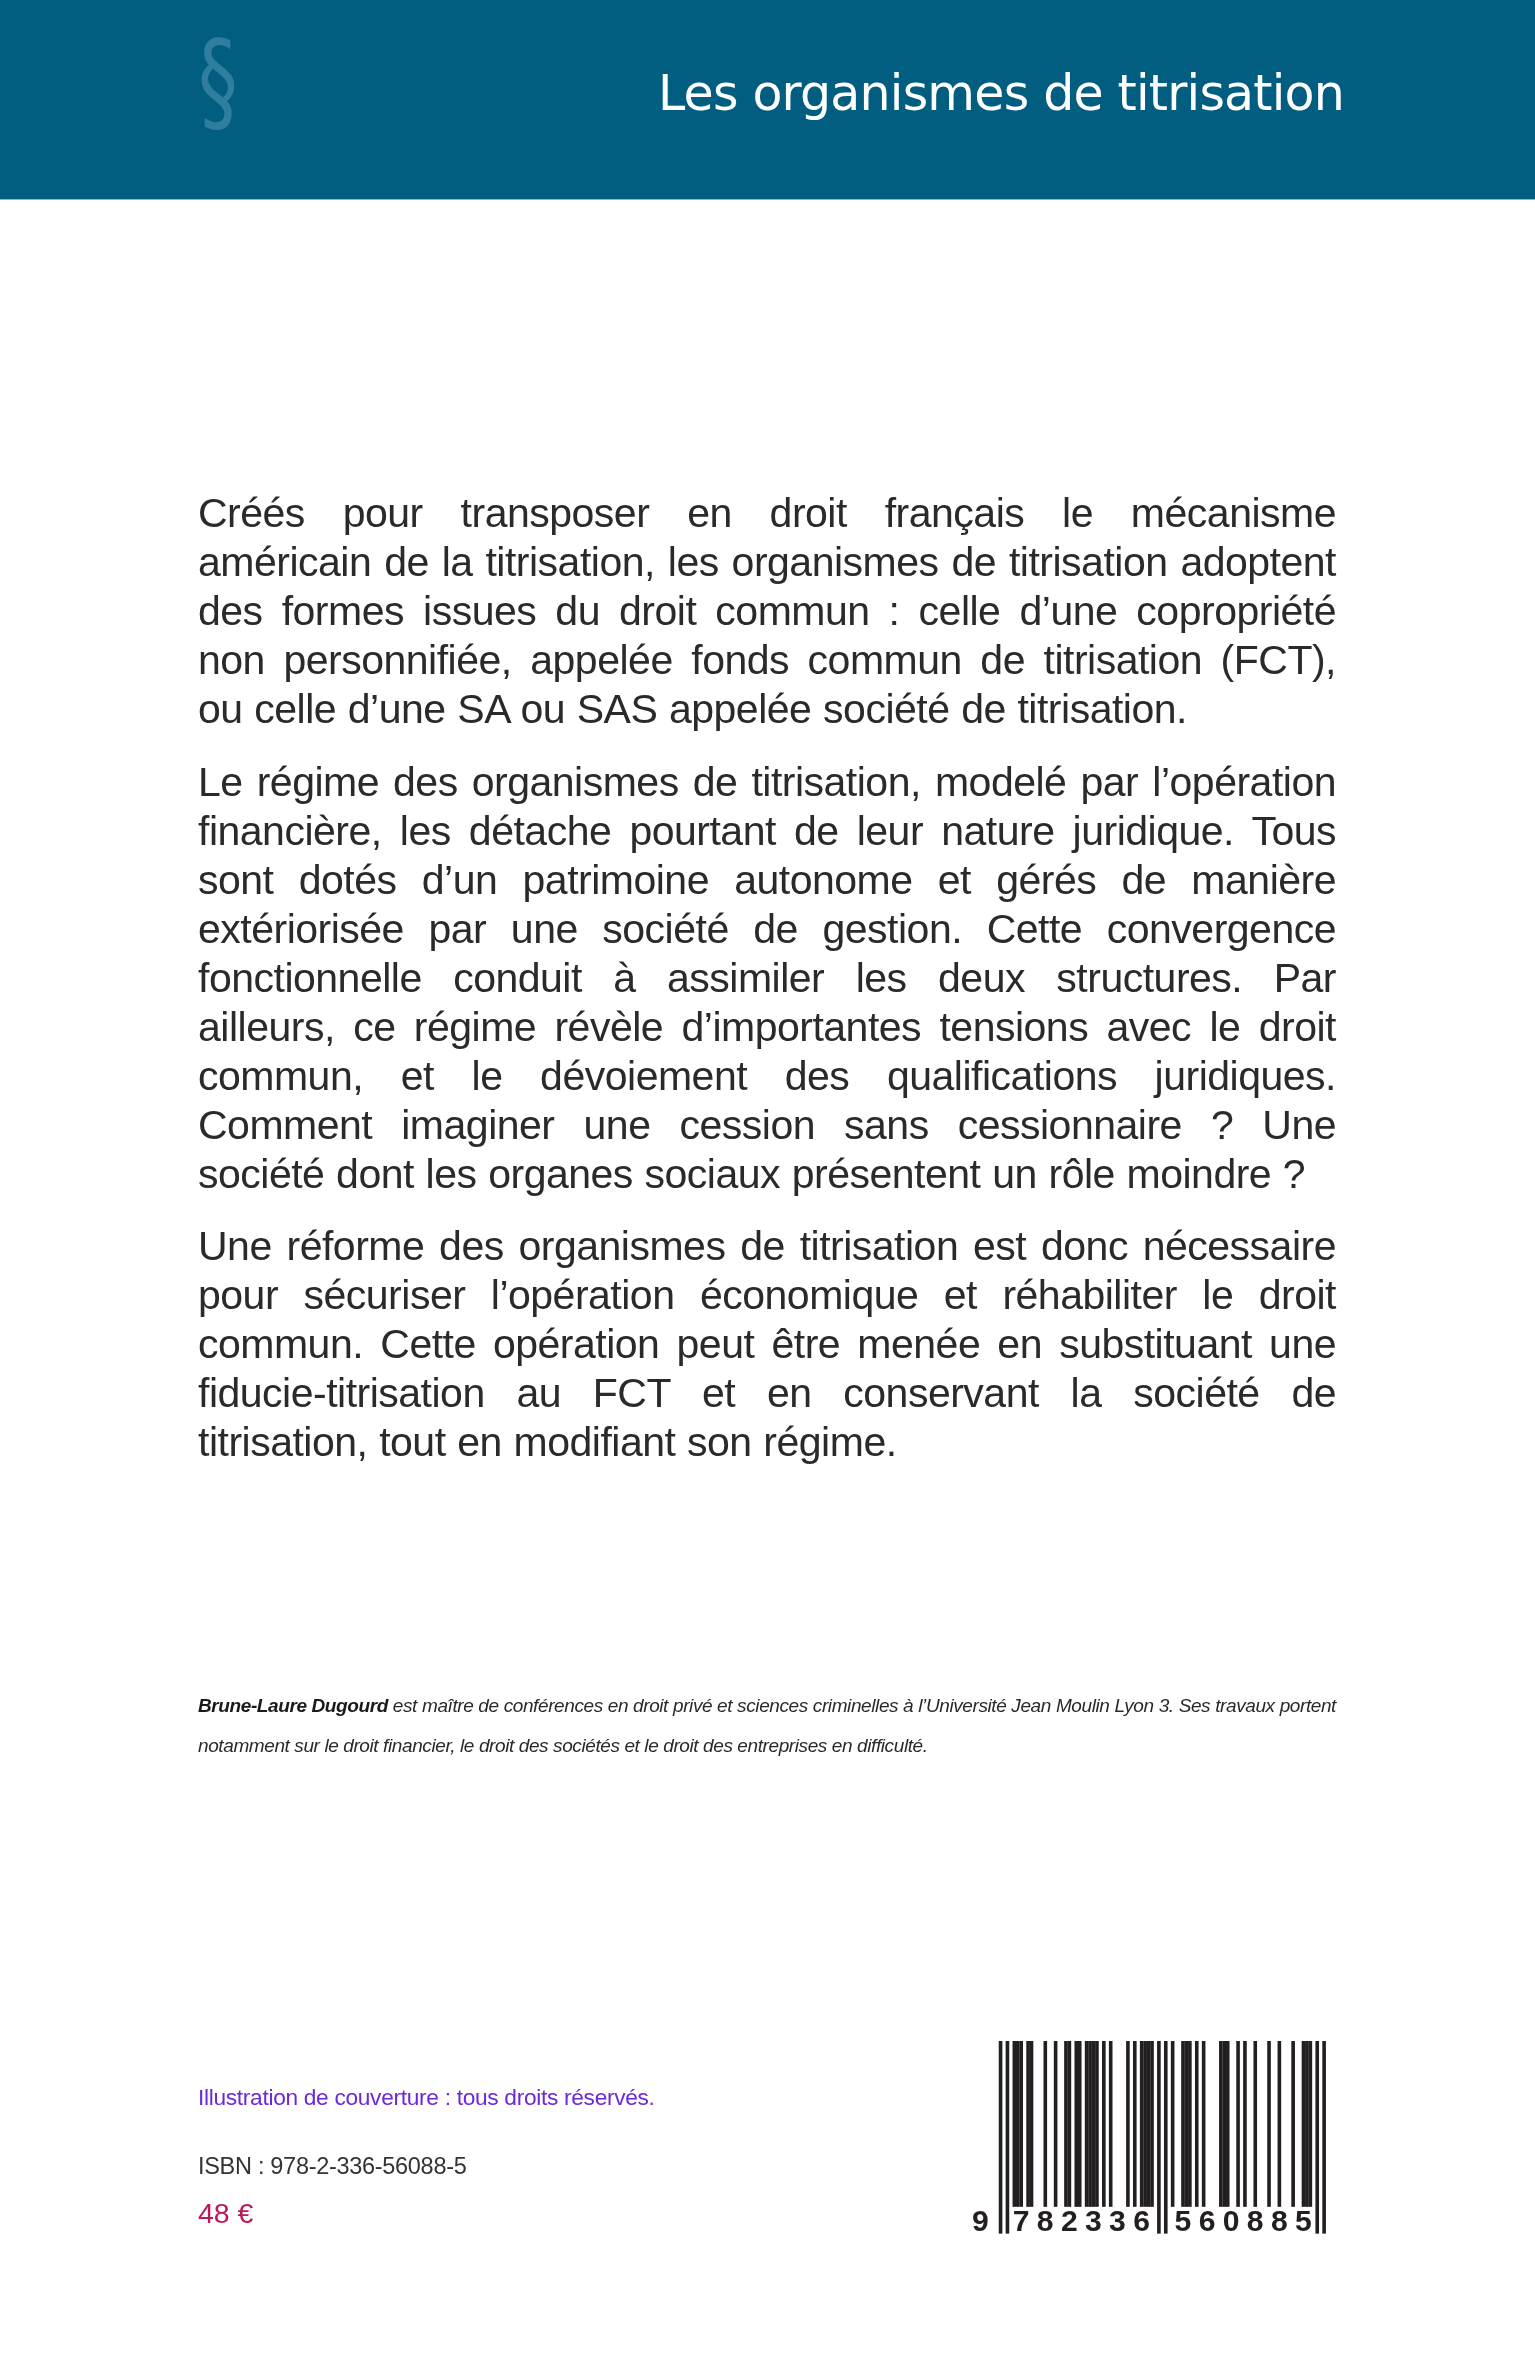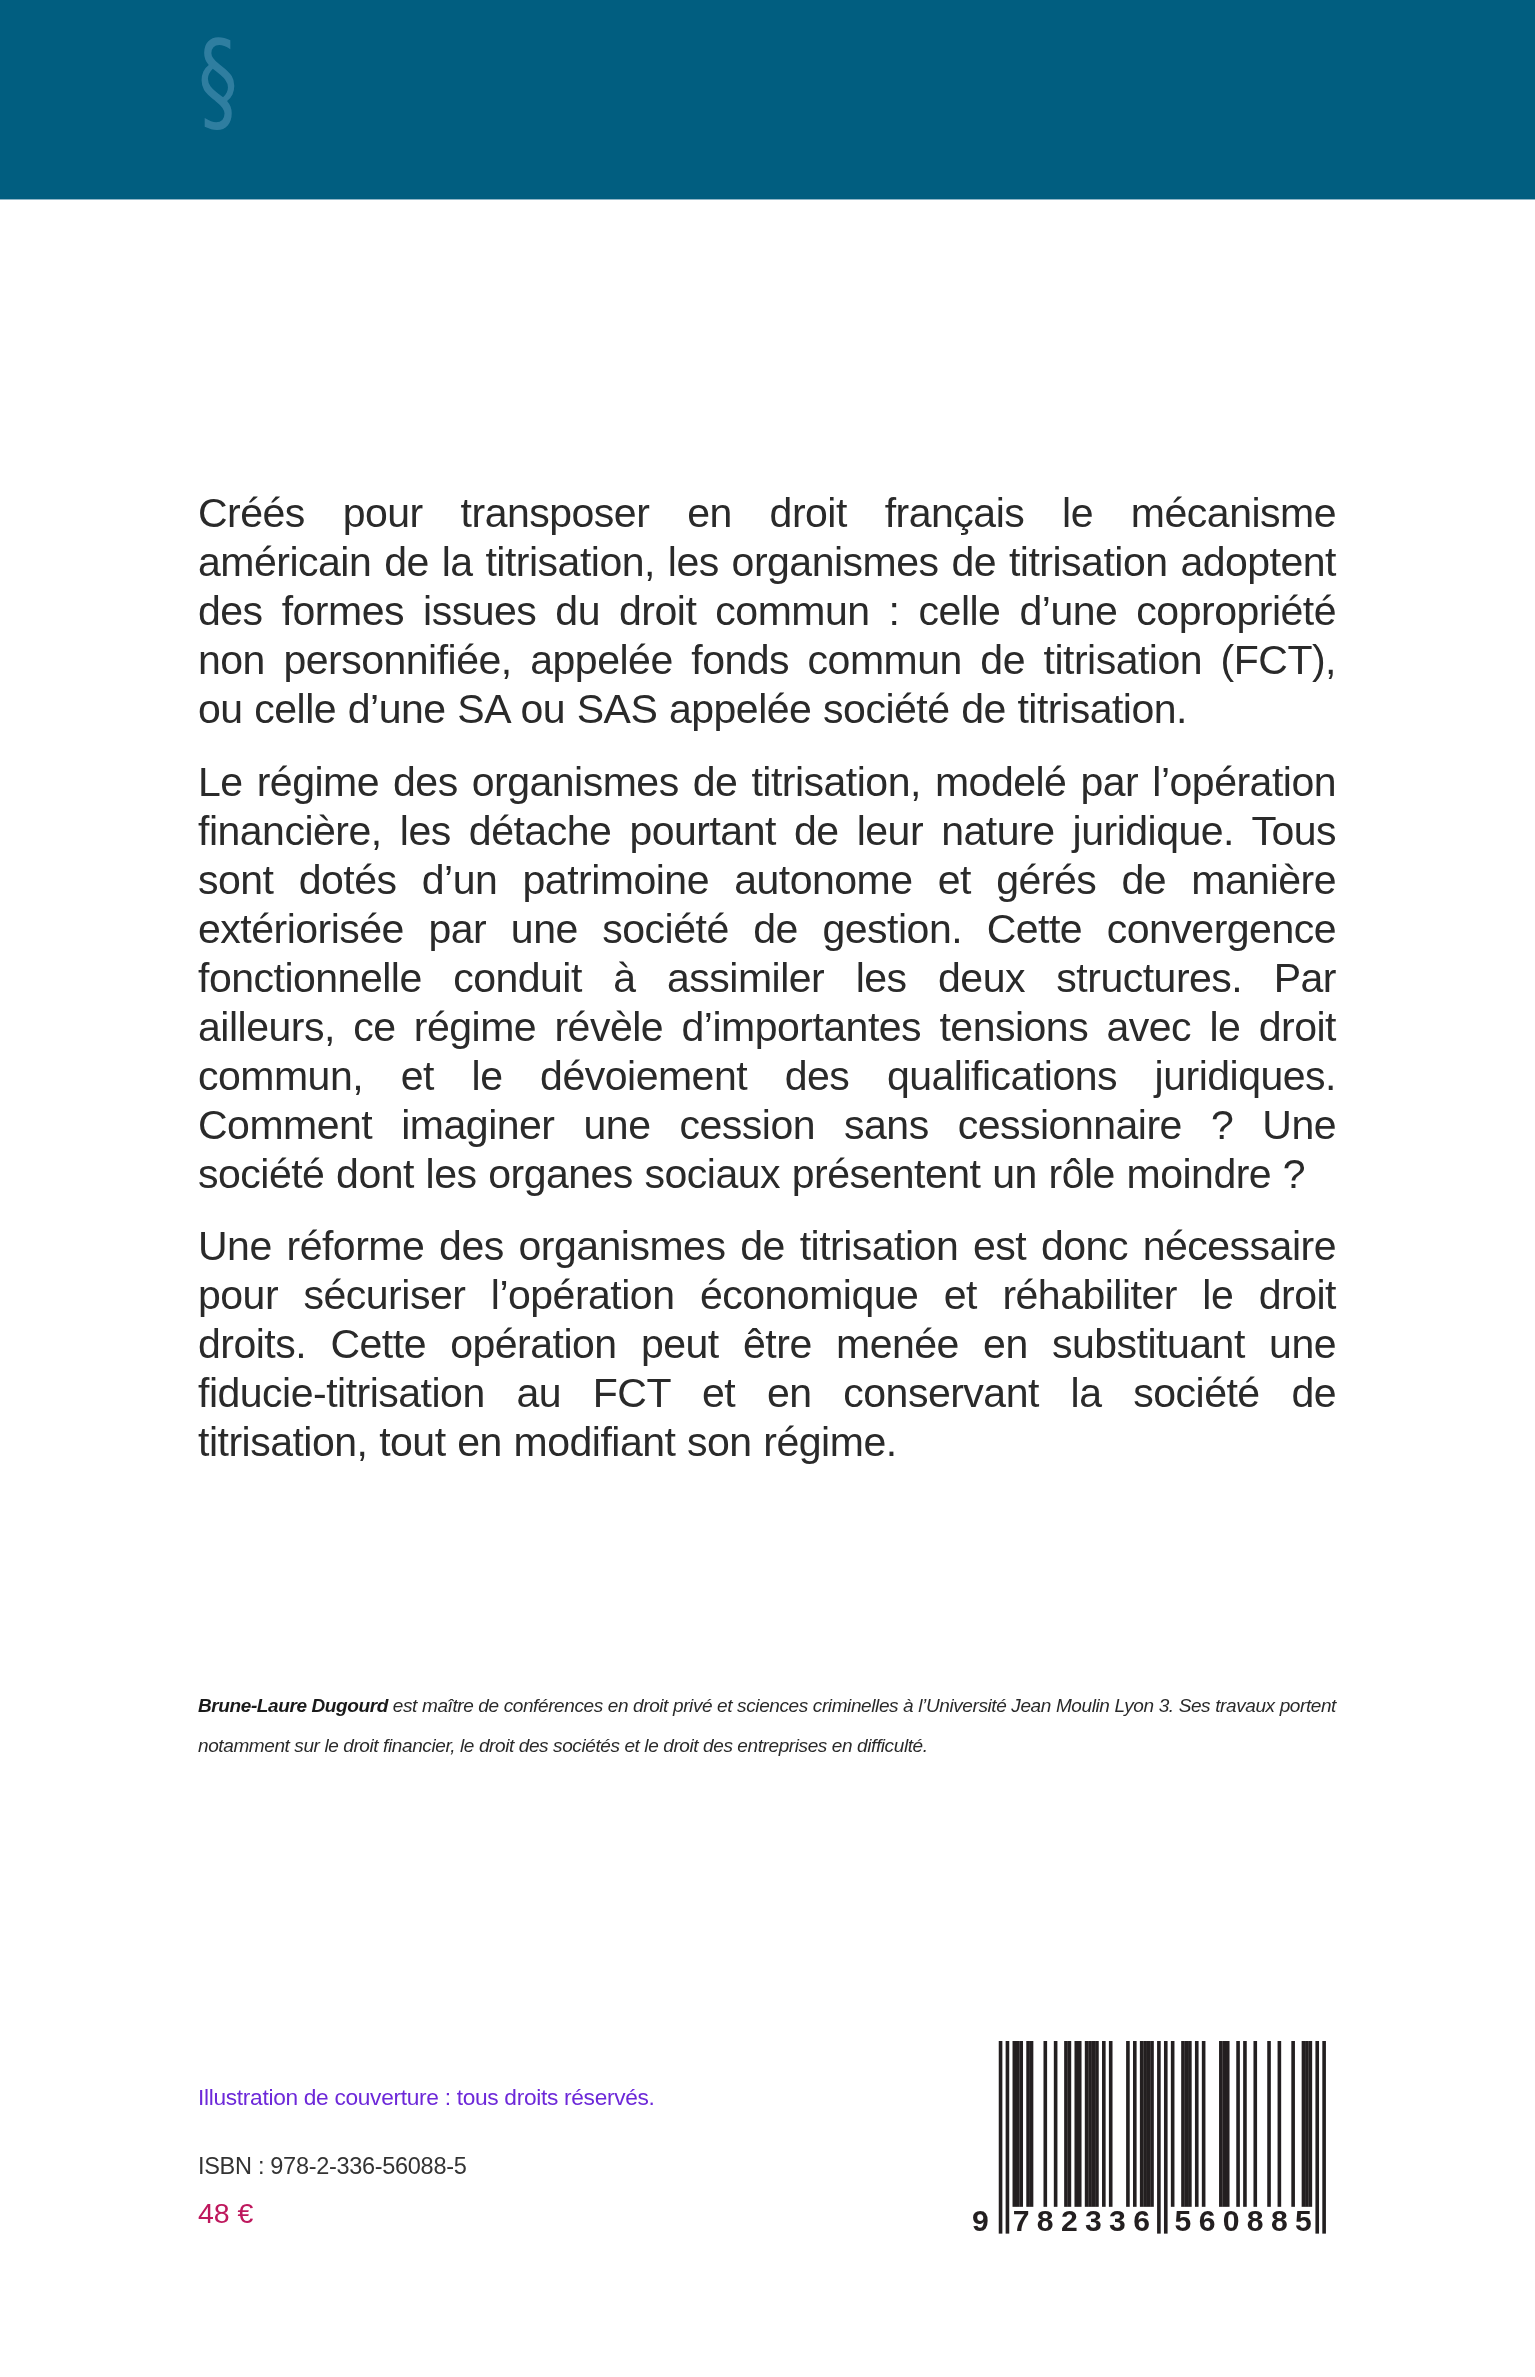--- a/index.html
+++ b/index.html
@@ -123,26 +123,27 @@
       font-weight: bold;
       font-size: 36px;
       fill: #231f20;
     }
   </style>
 </head>
 <body>
 
 <div class="header">
   <div class="section-mark">§</div>
+  <div class="title">Les organismes de titrisation</div>
 </div>
 
 <div class="body-text">
   <p>Créés pour transposer en droit français le mécanisme américain de la titrisation, les organismes de titrisation adoptent des formes issues du droit commun : celle d’une copropriété non personnifiée, appelée fonds commun de titrisation (FCT), ou celle d’une SA ou SAS appelée société de titrisation.</p>
   <p>Le régime des organismes de titrisation, modelé par l’opération financière, les détache pourtant de leur nature juridique. Tous sont dotés d’un patrimoine autonome et gérés de manière extériorisée par une société de gestion. Cette convergence fonctionnelle conduit à assimiler les deux structures. Par ailleurs, ce régime révèle d’importantes tensions avec le droit commun, et le dévoiement des qualifications juridiques. Comment imaginer une cession sans cessionnaire ? Une société dont les organes sociaux présentent un rôle moindre ?</p>
-  <p>Une réforme des organismes de titrisation est donc nécessaire pour sécuriser l’opération économique et réhabiliter le droit droits. Cette opération peut être menée en substituant une fiducie-titrisation au FCT et en conservant la société de titrisation, tout en modifiant son régime.</p>
+  <p>Une réforme des organismes de titrisation est donc nécessaire pour sécuriser l’opération économique et réhabiliter le droit commun. Cette opération peut être menée en substituant une fiducie-titrisation au FCT et en conservant la société de titrisation, tout en modifiant son régime.</p>
 </div>
 
 <div class="bio"><span class="author">Brune-Laure Dugourd</span><span> est maître de conférences en droit privé et sciences criminelles à l’Université Jean Moulin Lyon 3. Ses travaux portent notamment sur le droit financier, le droit des sociétés et le droit des entreprises en difficulté.</span></div>
 
 <div class="illustration">Illustration de couverture : tous droits réservés.</div>
 <div class="isbn">ISBN : 978-2-336-56088-5</div>
 <div class="price">48 €</div>
 
 <div class="barcode">
   <svg id="barcode-svg" width="369" height="201" viewBox="0 0 440 240">

